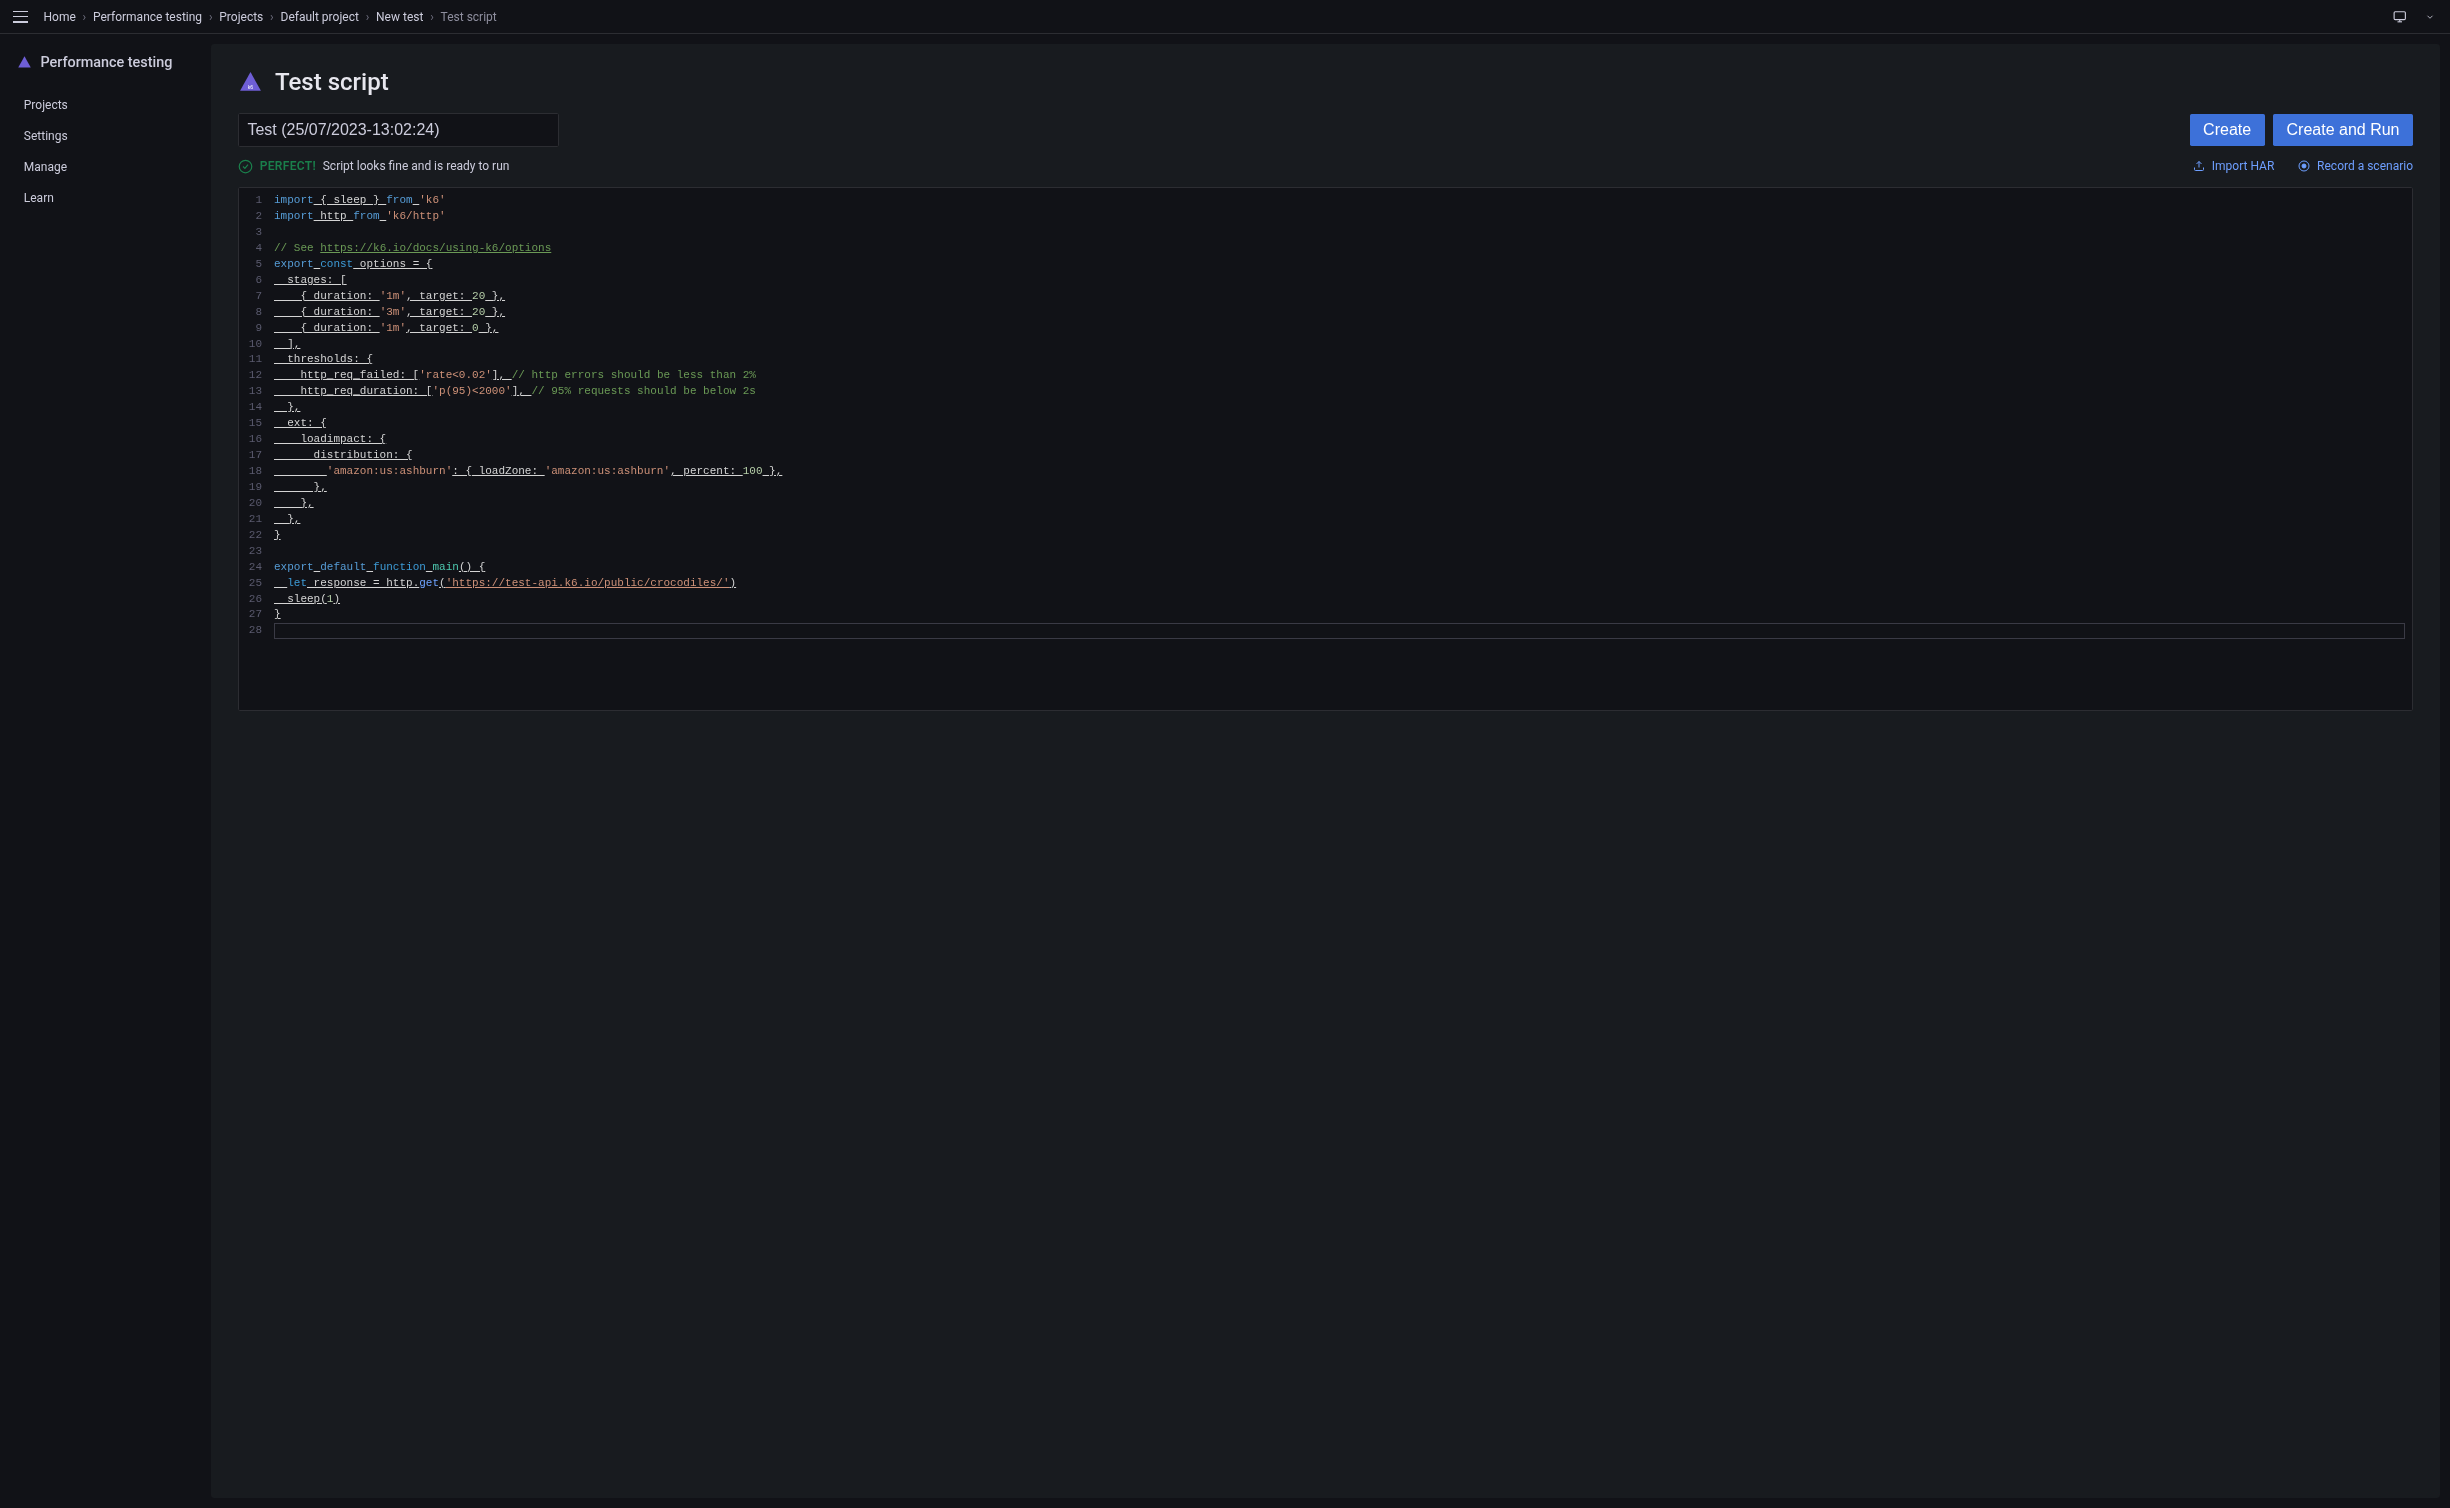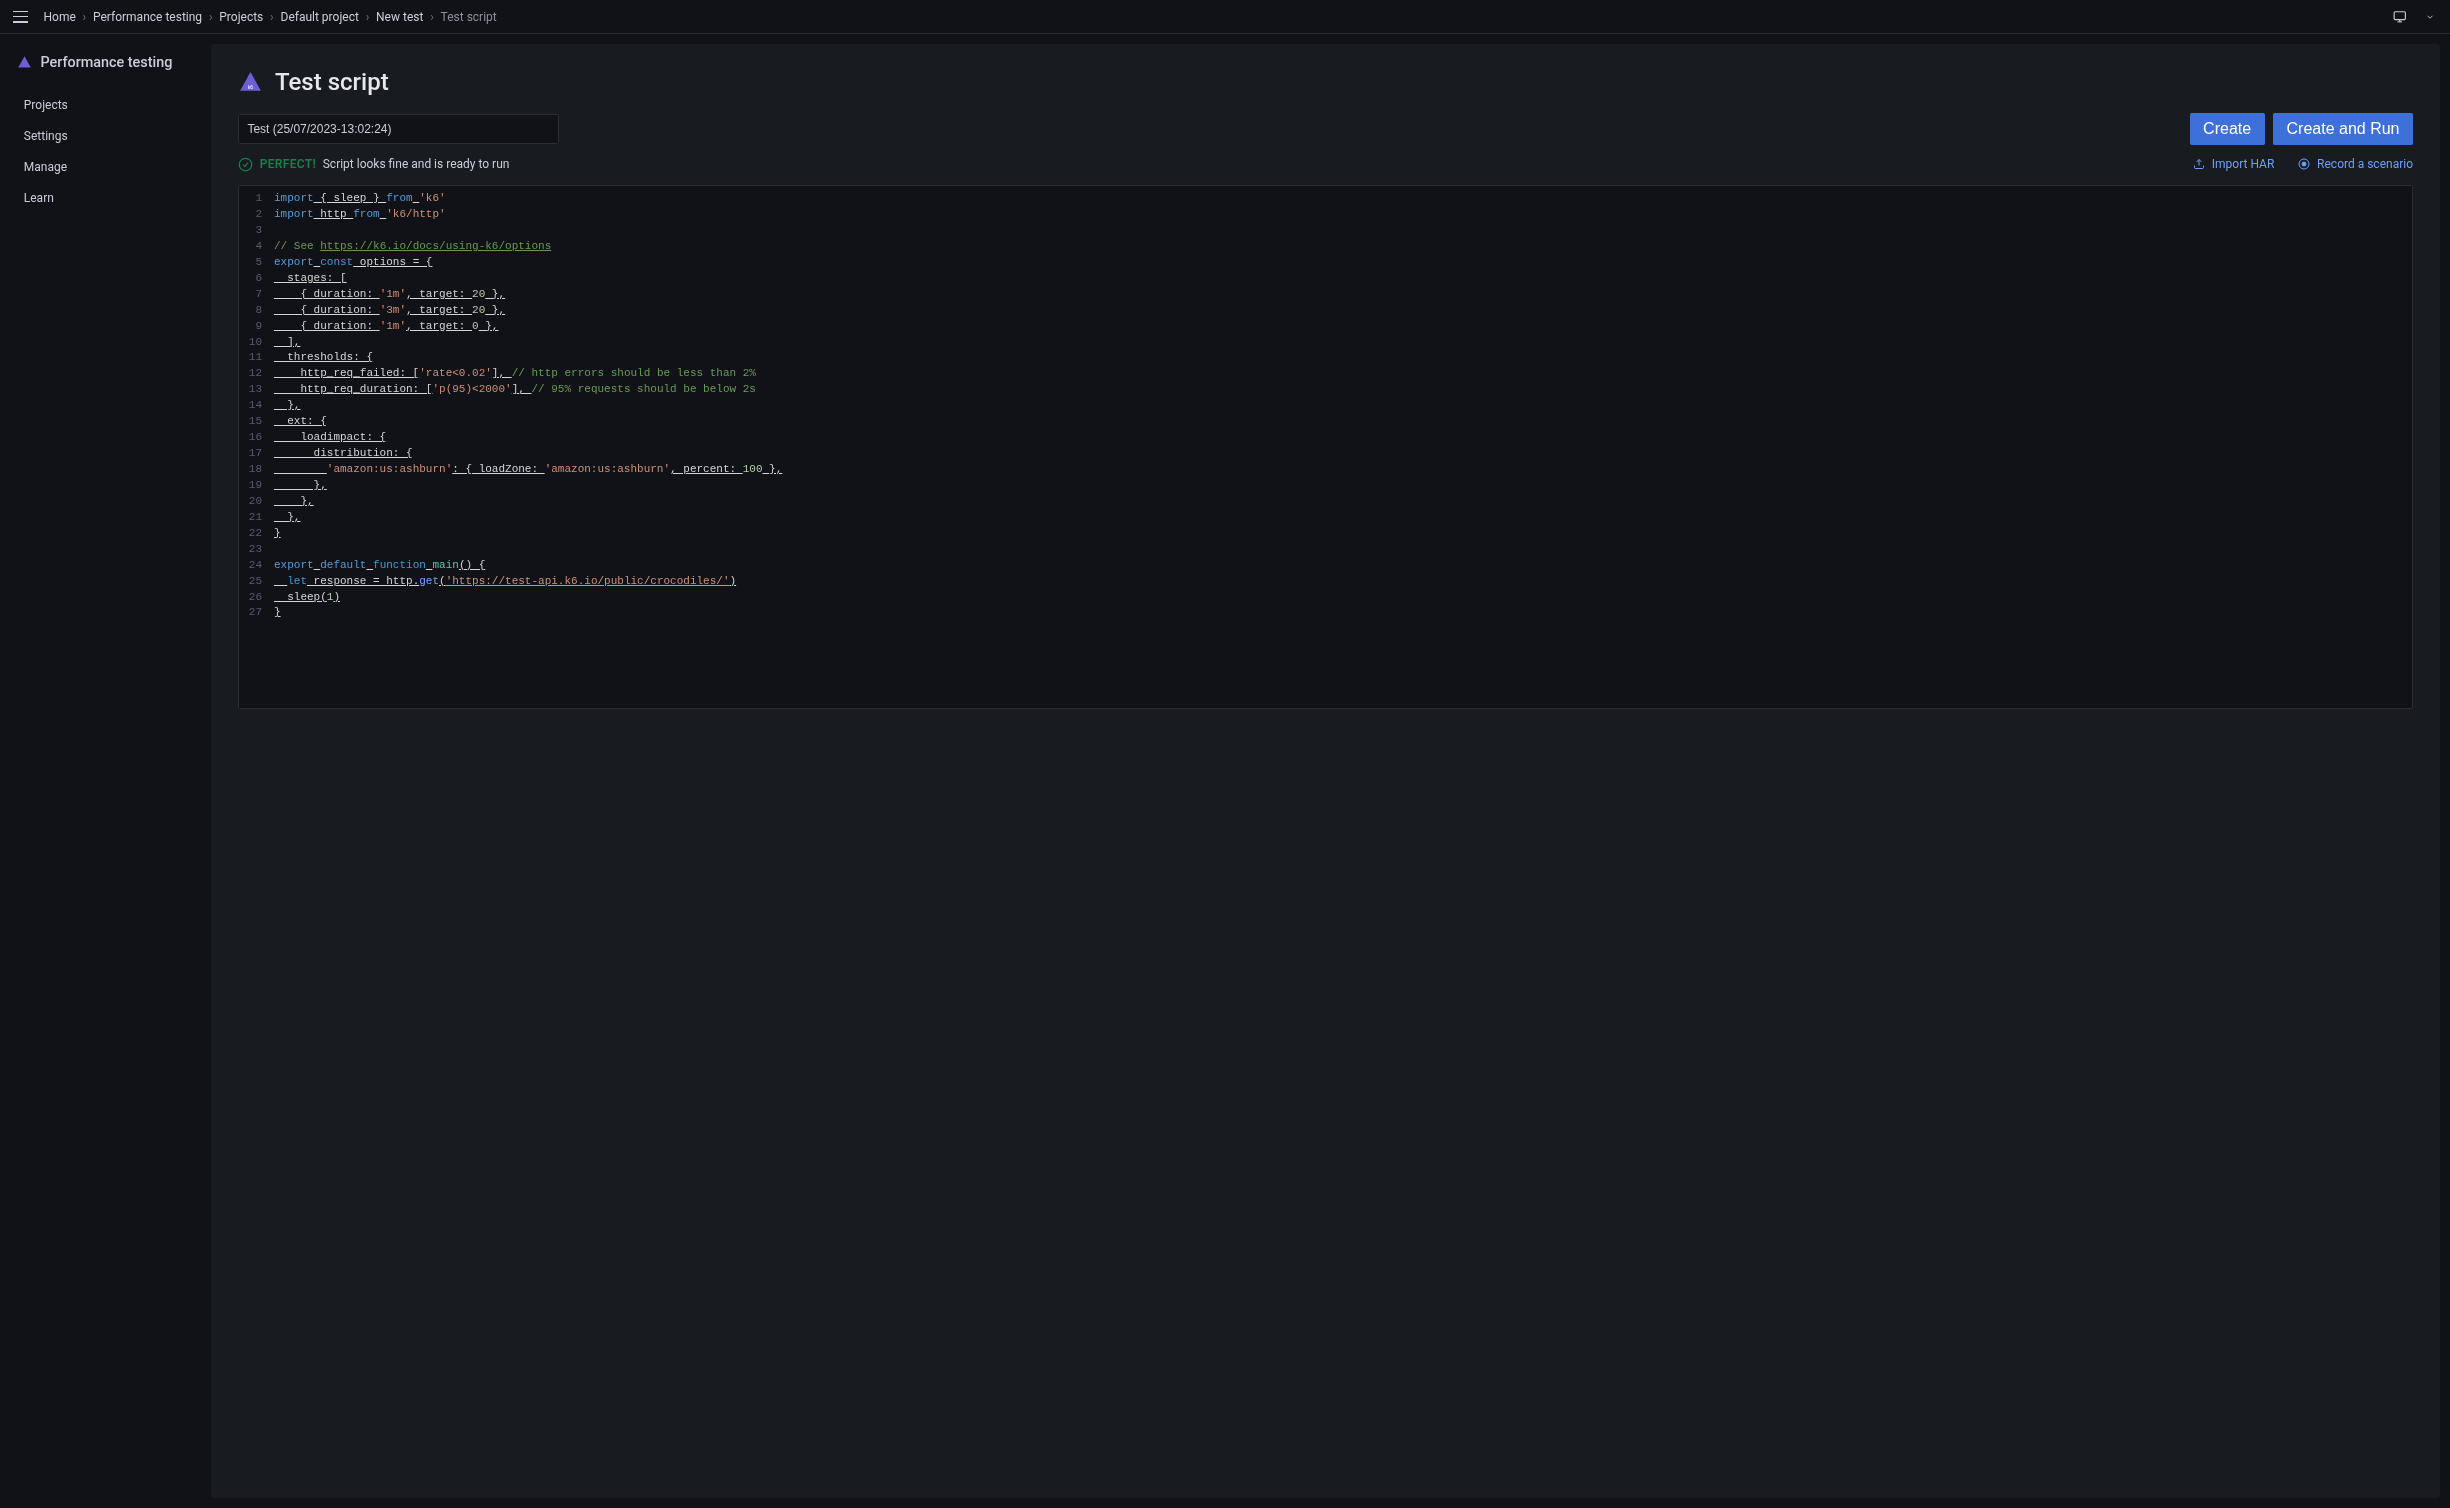--- a/index.html
+++ b/index.html
@@ -76,21 +76,21 @@
       display: flex; align-items: center; justify-content: space-between;
       margin-bottom: 12px;
     }
     .test-name-input {
       width: 321px;
       background: #111217;
       border: 0.8px solid #2c2d32;
       color: #ccccdc;
       padding: 6.8px 8.4px;
       border-radius: 1.7px;
-      font-size: 12px;
+      font-size: 16px;
     }
     .action-buttons { display: flex; gap: 8.4px; }
     .btn {
       padding: 6.8px 13.5px;
       border-radius: 1.7px;
       font-size: 16px;
       cursor: pointer;
       border: none;
     }
     .btn-primary { background: #3d71d9; color: #fff; }
@@ -275,16 +275,17 @@
       <div class="editor-line"><span class="gutter">18</span><span class="code"><span class="plain">        </span><span class="str">'amazon:us:ashburn'</span><span class="plain">: { loadZone: </span><span class="str">'amazon:us:ashburn'</span><span class="plain">, percent: </span><span class="num">100</span><span class="plain"> },</span></span></div>
       <div class="editor-line"><span class="gutter">19</span><span class="code"><span class="plain">      },</span></span></div>
       <div class="editor-line"><span class="gutter">20</span><span class="code"><span class="plain">    },</span></span></div>
       <div class="editor-line"><span class="gutter">21</span><span class="code"><span class="plain">  },</span></span></div>
       <div class="editor-line"><span class="gutter">22</span><span class="code"><span class="plain">}</span></span></div>
       <div class="editor-line"><span class="gutter">23</span><span class="code"></span></div>
       <div class="editor-line"><span class="gutter">24</span><span class="code"><span class="kw">export</span><span class="plain"> </span><span class="kw">default</span><span class="plain"> </span><span class="kw2">function</span><span class="plain"> </span><span class="func">main</span><span class="plain">() {</span></span></div>
       <div class="editor-line"><span class="gutter">25</span><span class="code"><span class="plain">  </span><span class="kw2">let</span><span class="plain"> response = http.</span><span class="method">get</span><span class="plain">(</span><span class="str url">'https://test-api.k6.io/public/crocodiles/'</span><span class="plain">)</span></span></div>
       <div class="editor-line"><span class="gutter">26</span><span class="code"><span class="plain">  sleep(</span><span class="num">1</span><span class="plain">)</span></span></div>
       <div class="editor-line"><span class="gutter">27</span><span class="code"><span class="plain">}</span></span></div>
+      <div class="editor-line cursor-line"><span class="gutter">28</span><span class="code"> </span></div>
     </div>
   </div>
 </div>
 
 
 </body></html>

